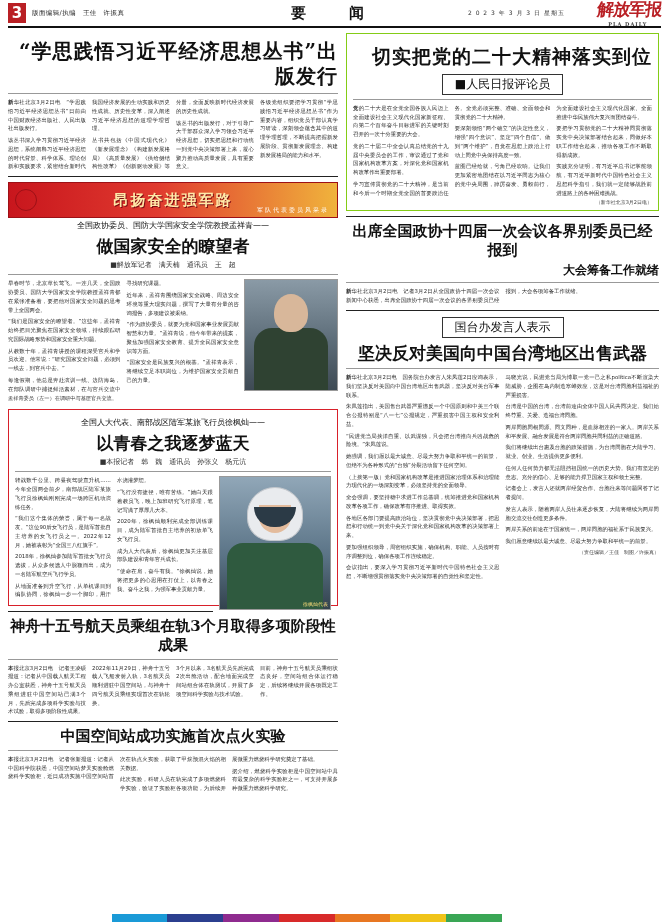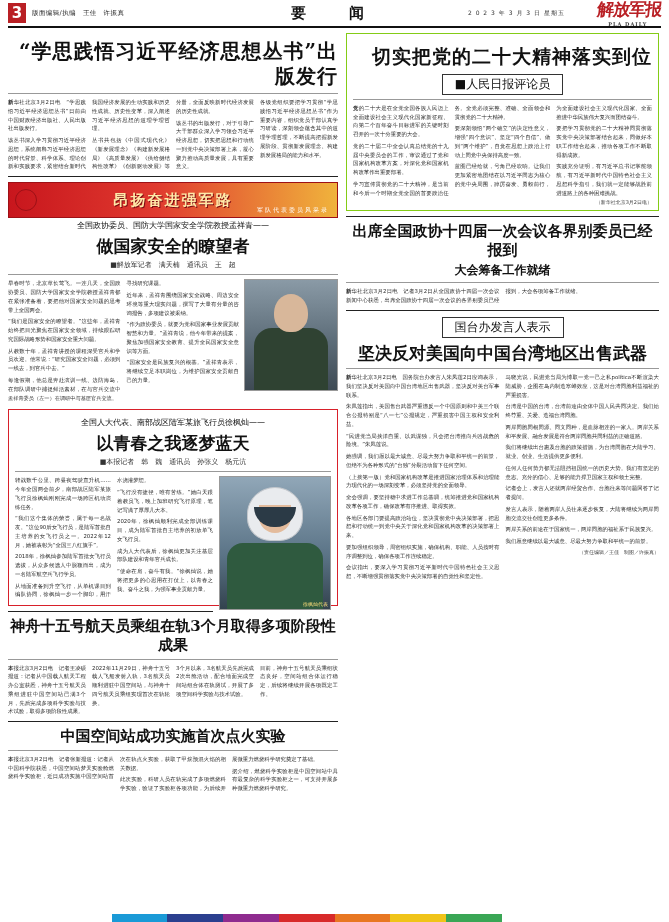--- a/index.html
+++ b/index.html
@@ -55,21 +55,21 @@
   .headline-lg{
     font-family:"DejaVu Serif","Liberation Serif",serif;
     font-weight:bold;font-size:17px;text-align:center;line-height:1.25;margin:5px 0 3px;
   }
   .headline-md{
     font-family:"DejaVu Serif","Liberation Serif",serif;
     font-weight:bold;font-size:15px;text-align:center;line-height:1.25;margin:4px 0 3px;
   }
   .headline-sm{
     font-family:"DejaVu Serif","Liberation Serif",serif;
-    font-weight:bold;font-size:12px;text-align:center;line-height:1.3;margin:3px 0;
+    font-weight:bold;font-size:12px;text-align:right;line-height:1.3;margin:3px 0;
   }
   .subhead{font-size:9px;text-align:center;margin:2px 0;color:#111;}
   .shoulder{font-size:8px;text-align:center;margin:2px 0;color:#111;}
   .byline{font-size:7px;text-align:center;color:#333;margin:3px 0;}
 
   
   .textcols{column-gap:6px;}
   .c2{column-count:2;}
   .c3{column-count:3;}
   .c4{column-count:4;}

